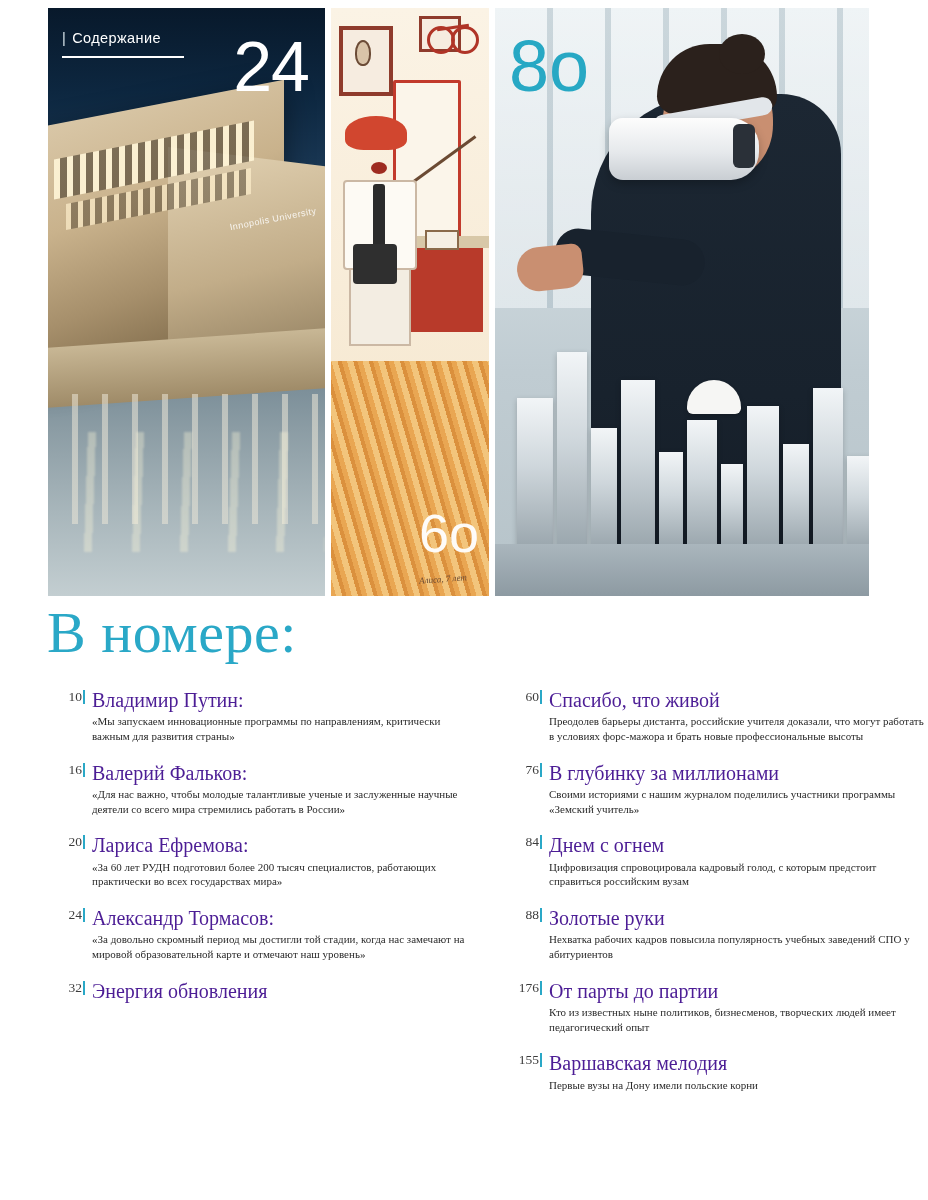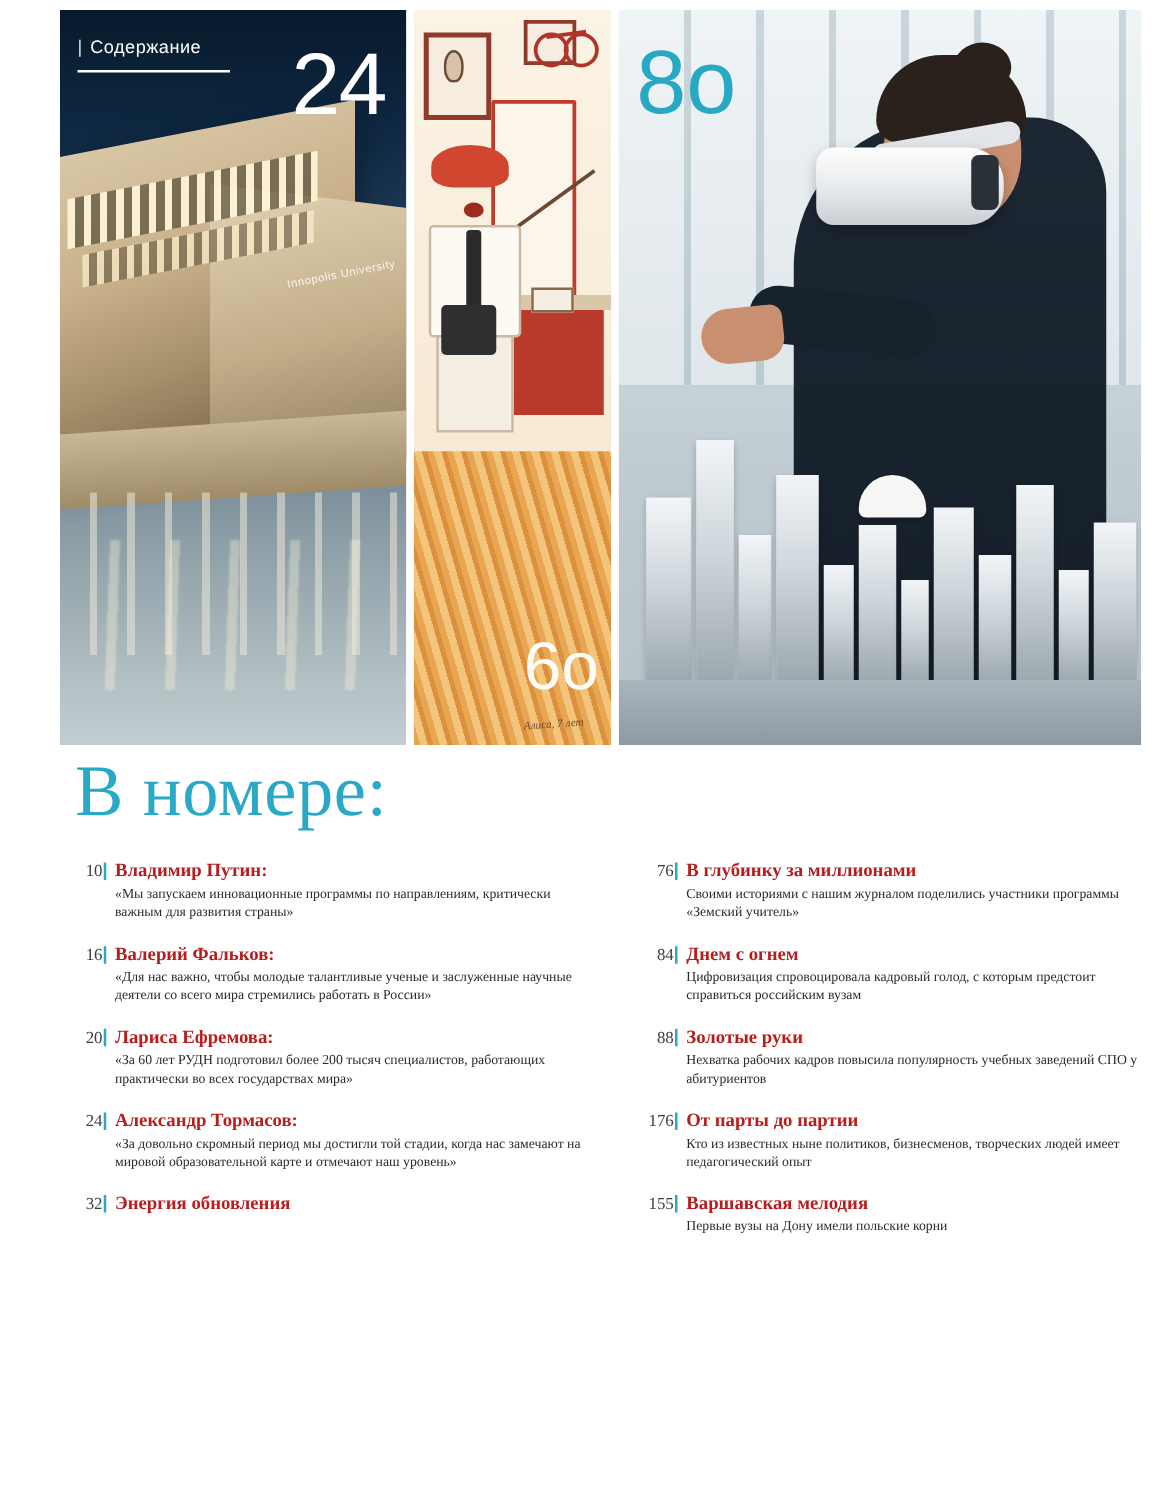--- a/index.html
+++ b/index.html
@@ -30,21 +30,21 @@
     height: 588px;
     display: flex;
     gap: 6px;
   }
   .photo {
     position: relative;
     overflow: hidden;
   }
   .photo-1 { width: 277px; }
   .photo-2 { width: 158px; }
-  .photo-3 { width: 418px; }
+  .photo-3 { width: 374px; }
 
   
   .p1-bg {
     position: absolute; inset: 0;
     background:
       linear-gradient(180deg, #0b2238 0%, #123049 16%, #16354f 26%, #1b3c57 34%, #23455f 42%, #2c4f68 50%, #3a5b71 58%, #4a6b7e 66%, #5d7d8c 74%, #7b97a2 84%, #9db2ba 92%, #b9c8cd 100%);
     filter: saturate(0.95);
   }
   .p1-sky {
     position: absolute; left:0; right:0; top:0; height: 210px;
@@ -316,21 +316,21 @@
     color: #27a8c4;
     font-family: "Liberation Sans", sans-serif;
     font-weight: 300;
     font-size: 72px;
     line-height: 1;
   }
 
   
   .issue-title {
     position: absolute;
-    left: 60px;
+    left: 47px;
     top: 604px;
     color: #2aa8c7;
     font-family: "Liberation Serif", serif;
     font-size: 58px;
     font-weight: 400;
     letter-spacing: 0.5px;
     line-height: 1;
   }
 
   
@@ -367,23 +367,23 @@
     content: "";
     position: absolute;
     left: 1px;
     top: 2px;
     width: 2px;
     height: 14px;
     background: #2aa8c7;
   }
   .toc-heading {
     font-family: "Liberation Serif", serif;
-    font-weight: bold;
-    font-size: 15px;
-    color: #b91c1c;
+    font-weight: normal;
+    font-size: 20px;
+    color: #4c1d95;
     line-height: 1.22;
     margin-bottom: 2px;
   }
   .toc-desc {
     font-family: "Liberation Serif", serif;
     font-size: 11px;
     color: #2b2b2b;
     line-height: 1.33;
   }
 </style>
@@ -509,20 +509,27 @@
       <div class="toc-item">
         <div class="toc-page">32</div>
         <div class="toc-body">
           <div class="toc-heading">Энергия обновления</div>
         </div>
       </div>
     </div>
 
     <div class="toc-col">
       <div class="toc-item">
+        <div class="toc-page">60</div>
+        <div class="toc-body">
+          <div class="toc-heading">Спасибо, что живой</div>
+          <div class="toc-desc">Преодолев барьеры дистанта, российские учителя доказали, что могут работать в условиях форс-мажора и брать новые профессиональные высоты</div>
+        </div>
+      </div>
+      <div class="toc-item">
         <div class="toc-page">76</div>
         <div class="toc-body">
           <div class="toc-heading">В глубинку за миллионами</div>
           <div class="toc-desc">Своими историями с нашим журналом поделились участники программы «Земский учитель»</div>
         </div>
       </div>
       <div class="toc-item">
         <div class="toc-page">84</div>
         <div class="toc-body">
           <div class="toc-heading">Днем с огнем</div>

